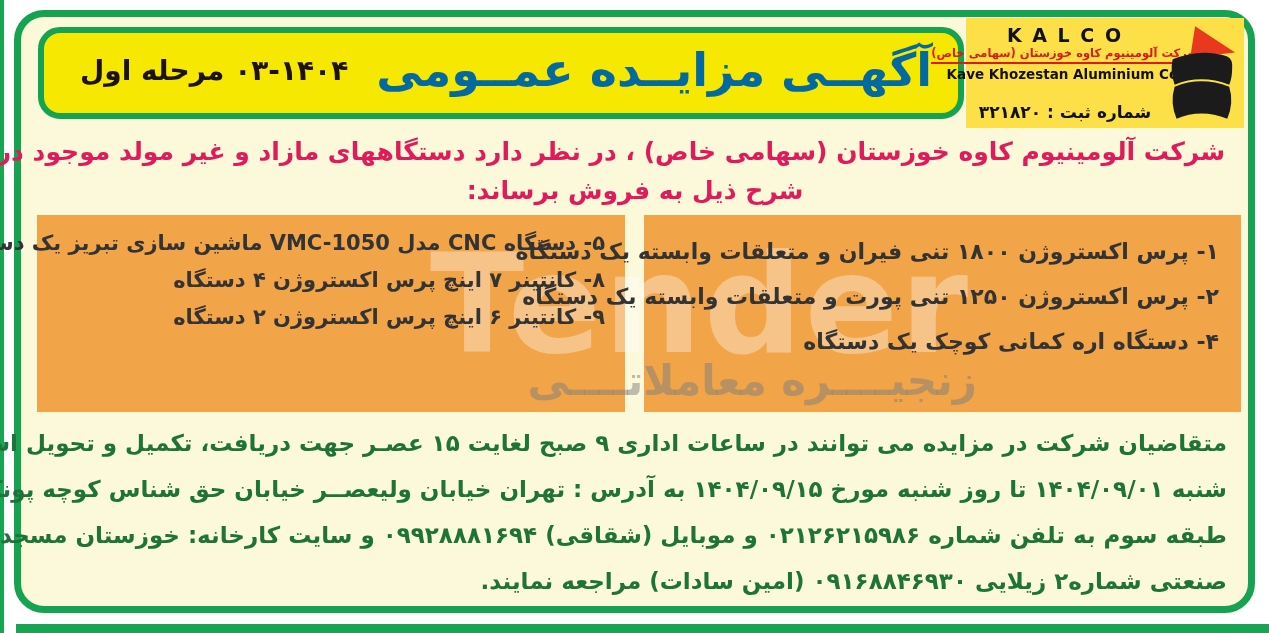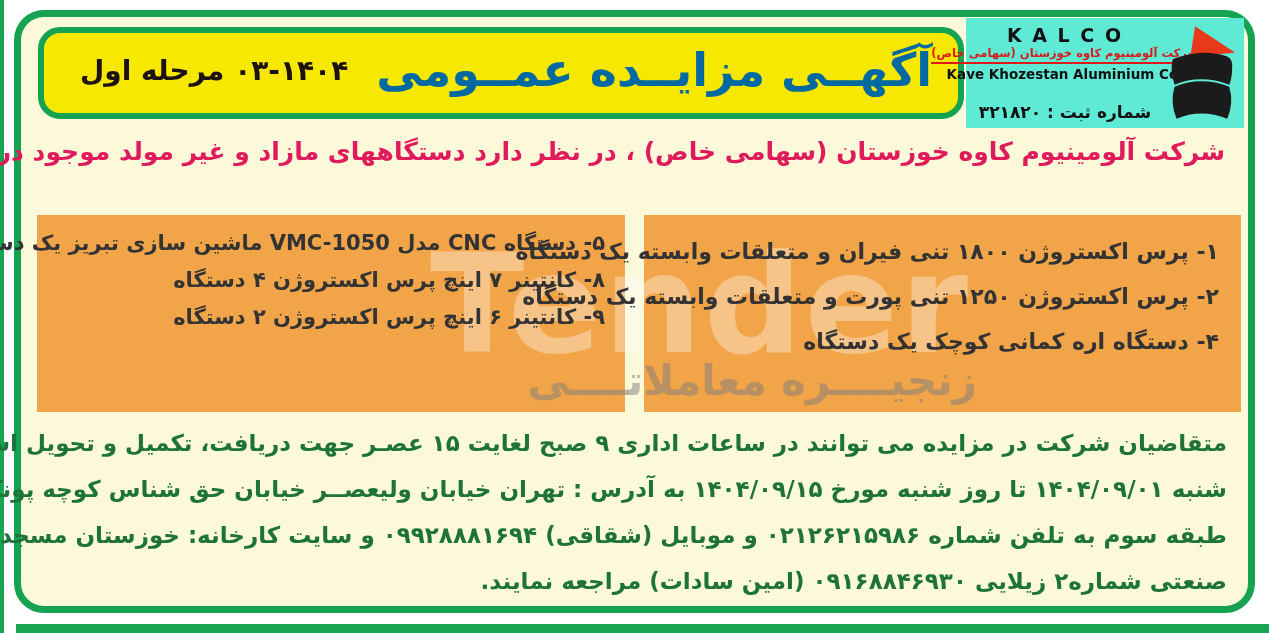--- a/index.html
+++ b/index.html
@@ -24,21 +24,21 @@
     background:#f6e800; border:6px solid #16a351; border-radius:22px;
     display:flex; align-items:center; justify-content:space-between;
     padding:0 26px 6px 36px; direction:rtl;
   }
   .ad-title   { font-size:46px; font-weight:bold; color:#0369a1; white-space:nowrap; }
   .ad-stage   { font-size:28px; font-weight:bold; color:#1c1212; white-space:nowrap; }
 
   
   .logo-box {
     position:absolute; left:966px; top:18px; width:278px; height:110px;
-    background:#5eead4; display:flex; flex-direction:row; align-items:center;
+    background:#fde047; display:flex; flex-direction:row; align-items:center;
     direction:ltr; padding:4px 6px 4px 4px;
   }
   .logo-text { flex:1; min-width:0; display:flex; flex-direction:column; align-items:center; text-align:center; }
   .logo-brand   { font-size:19px; font-weight:bold; letter-spacing:2px; color:#111; white-space:nowrap; }
   .logo-fa      { font-size:11.5px; font-weight:bold; color:#d61c1c; white-space:nowrap; border-bottom:2px solid #e01818; padding-bottom:2px; direction:rtl; }
   .logo-en      { font-size:13.5px; font-weight:bold; color:#111; white-space:nowrap; margin-top:2px; }
   .logo-reg     { font-size:17px; font-weight:bold; color:#111; white-space:nowrap; margin-top:20px; direction:rtl; }
   .logo-glyph   { width:78px; height:100px; flex:0 0 auto; }
 
   
@@ -100,20 +100,21 @@
     </div>
     <svg class="logo-glyph" viewBox="0 0 80 100" xmlns="http://www.w3.org/2000/svg">
       <polygon points="36,2 77,29 31,34" fill="#e8391d"></polygon>
       <path d="M13 36 Q42 24 69 33 Q75 36 74 45 Q74 55 71 62 Q42 51 15 62 Q10 48 13 36 Z" fill="#1b1b1b"></path>
       <path d="M15 64 Q42 53 71 64 Q76 80 69 97 Q42 86 17 97 Q10 80 15 64 Z" fill="#1b1b1b"></path>
     </svg>
   </div>
 
   <div class="intro">
     <div>شرکت آلومینیوم کاوه خوزستان (سهامی خاص) ، در نظر دارد دستگاههای مازاد و غیر مولد موجود در سایت کارخانه خود را به</div>
+    <div>شرح ذیل به فروش برساند:</div>
   </div>
 
   <div class="lots-box lots-right">
     <div class="lot-line">۱- پرس اکستروژن ۱۸۰۰ تنی فیران و متعلقات وابسته یک دستگاه</div>
     <div class="lot-line">۲- پرس اکستروژن ۱۲۵۰ تنی پورت و متعلقات وابسته یک دستگاه</div>
     <div class="lot-line">۴- دستگاه اره کمانی کوچک یک دستگاه</div>
   </div>
 
   <div class="lots-box lots-left">
     <div class="lot-line">۵- دستگاه CNC مدل VMC-1050 ماشین سازی تبریز یک دستگاه</div>

